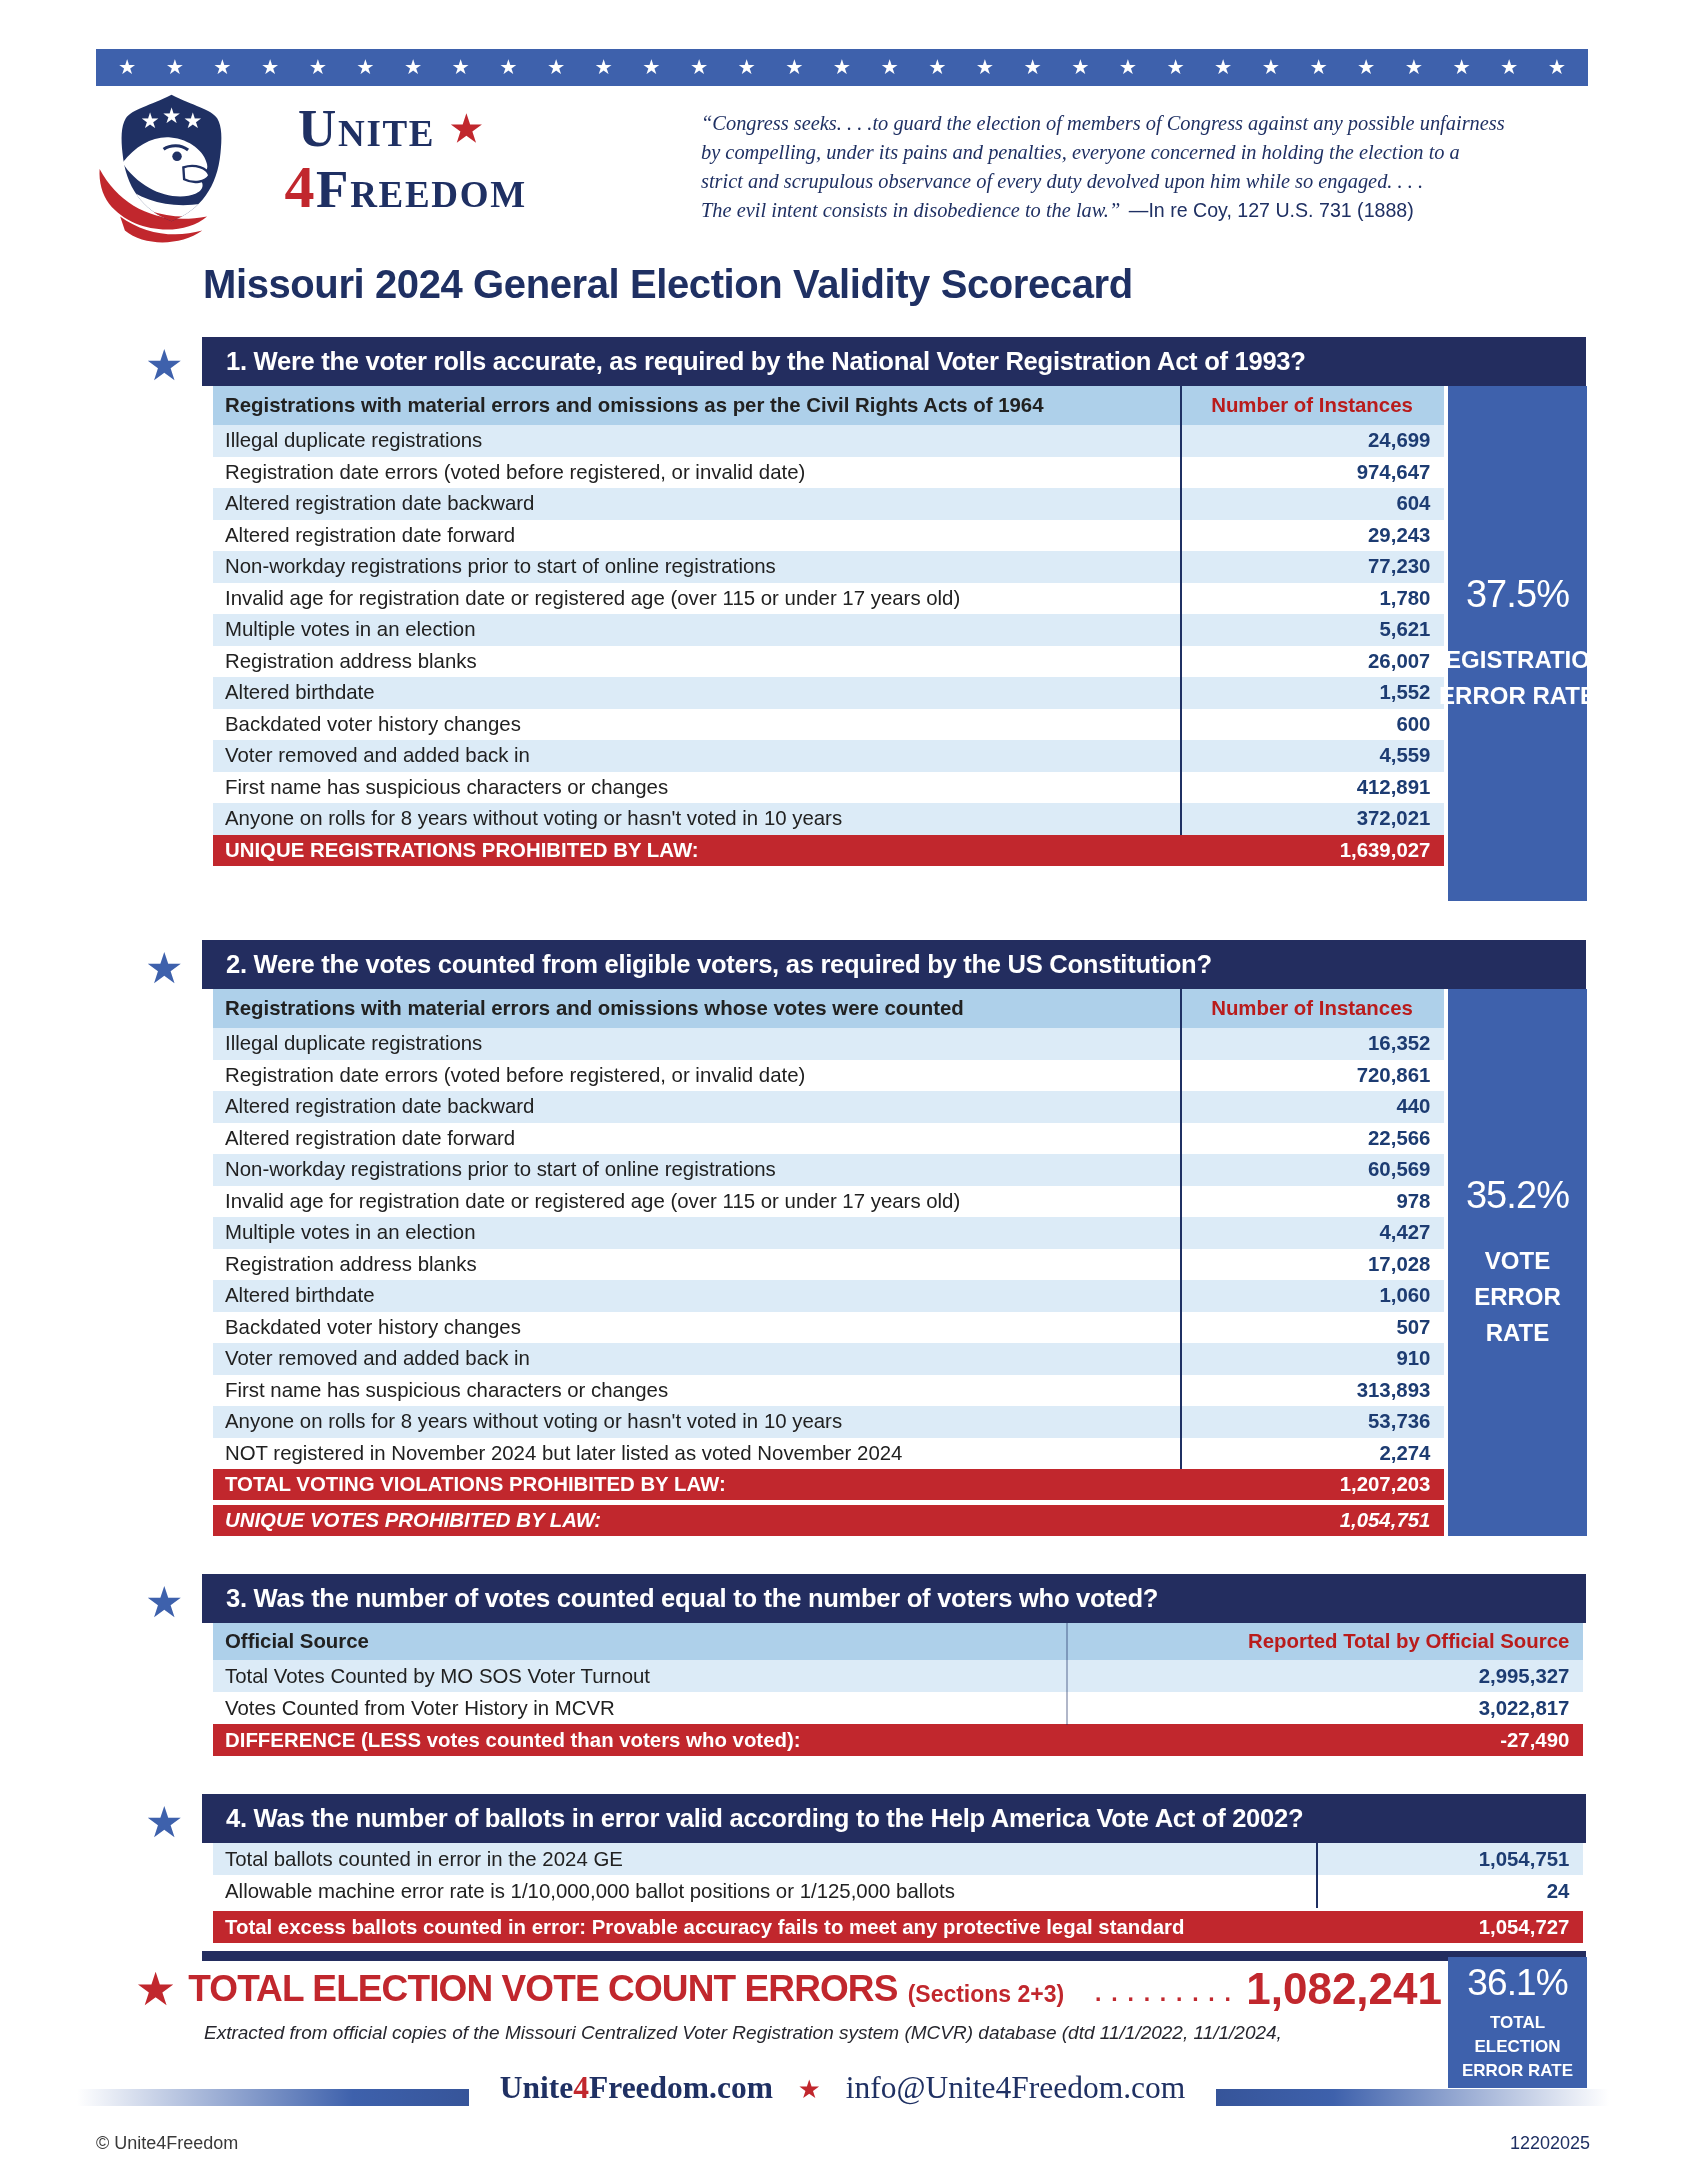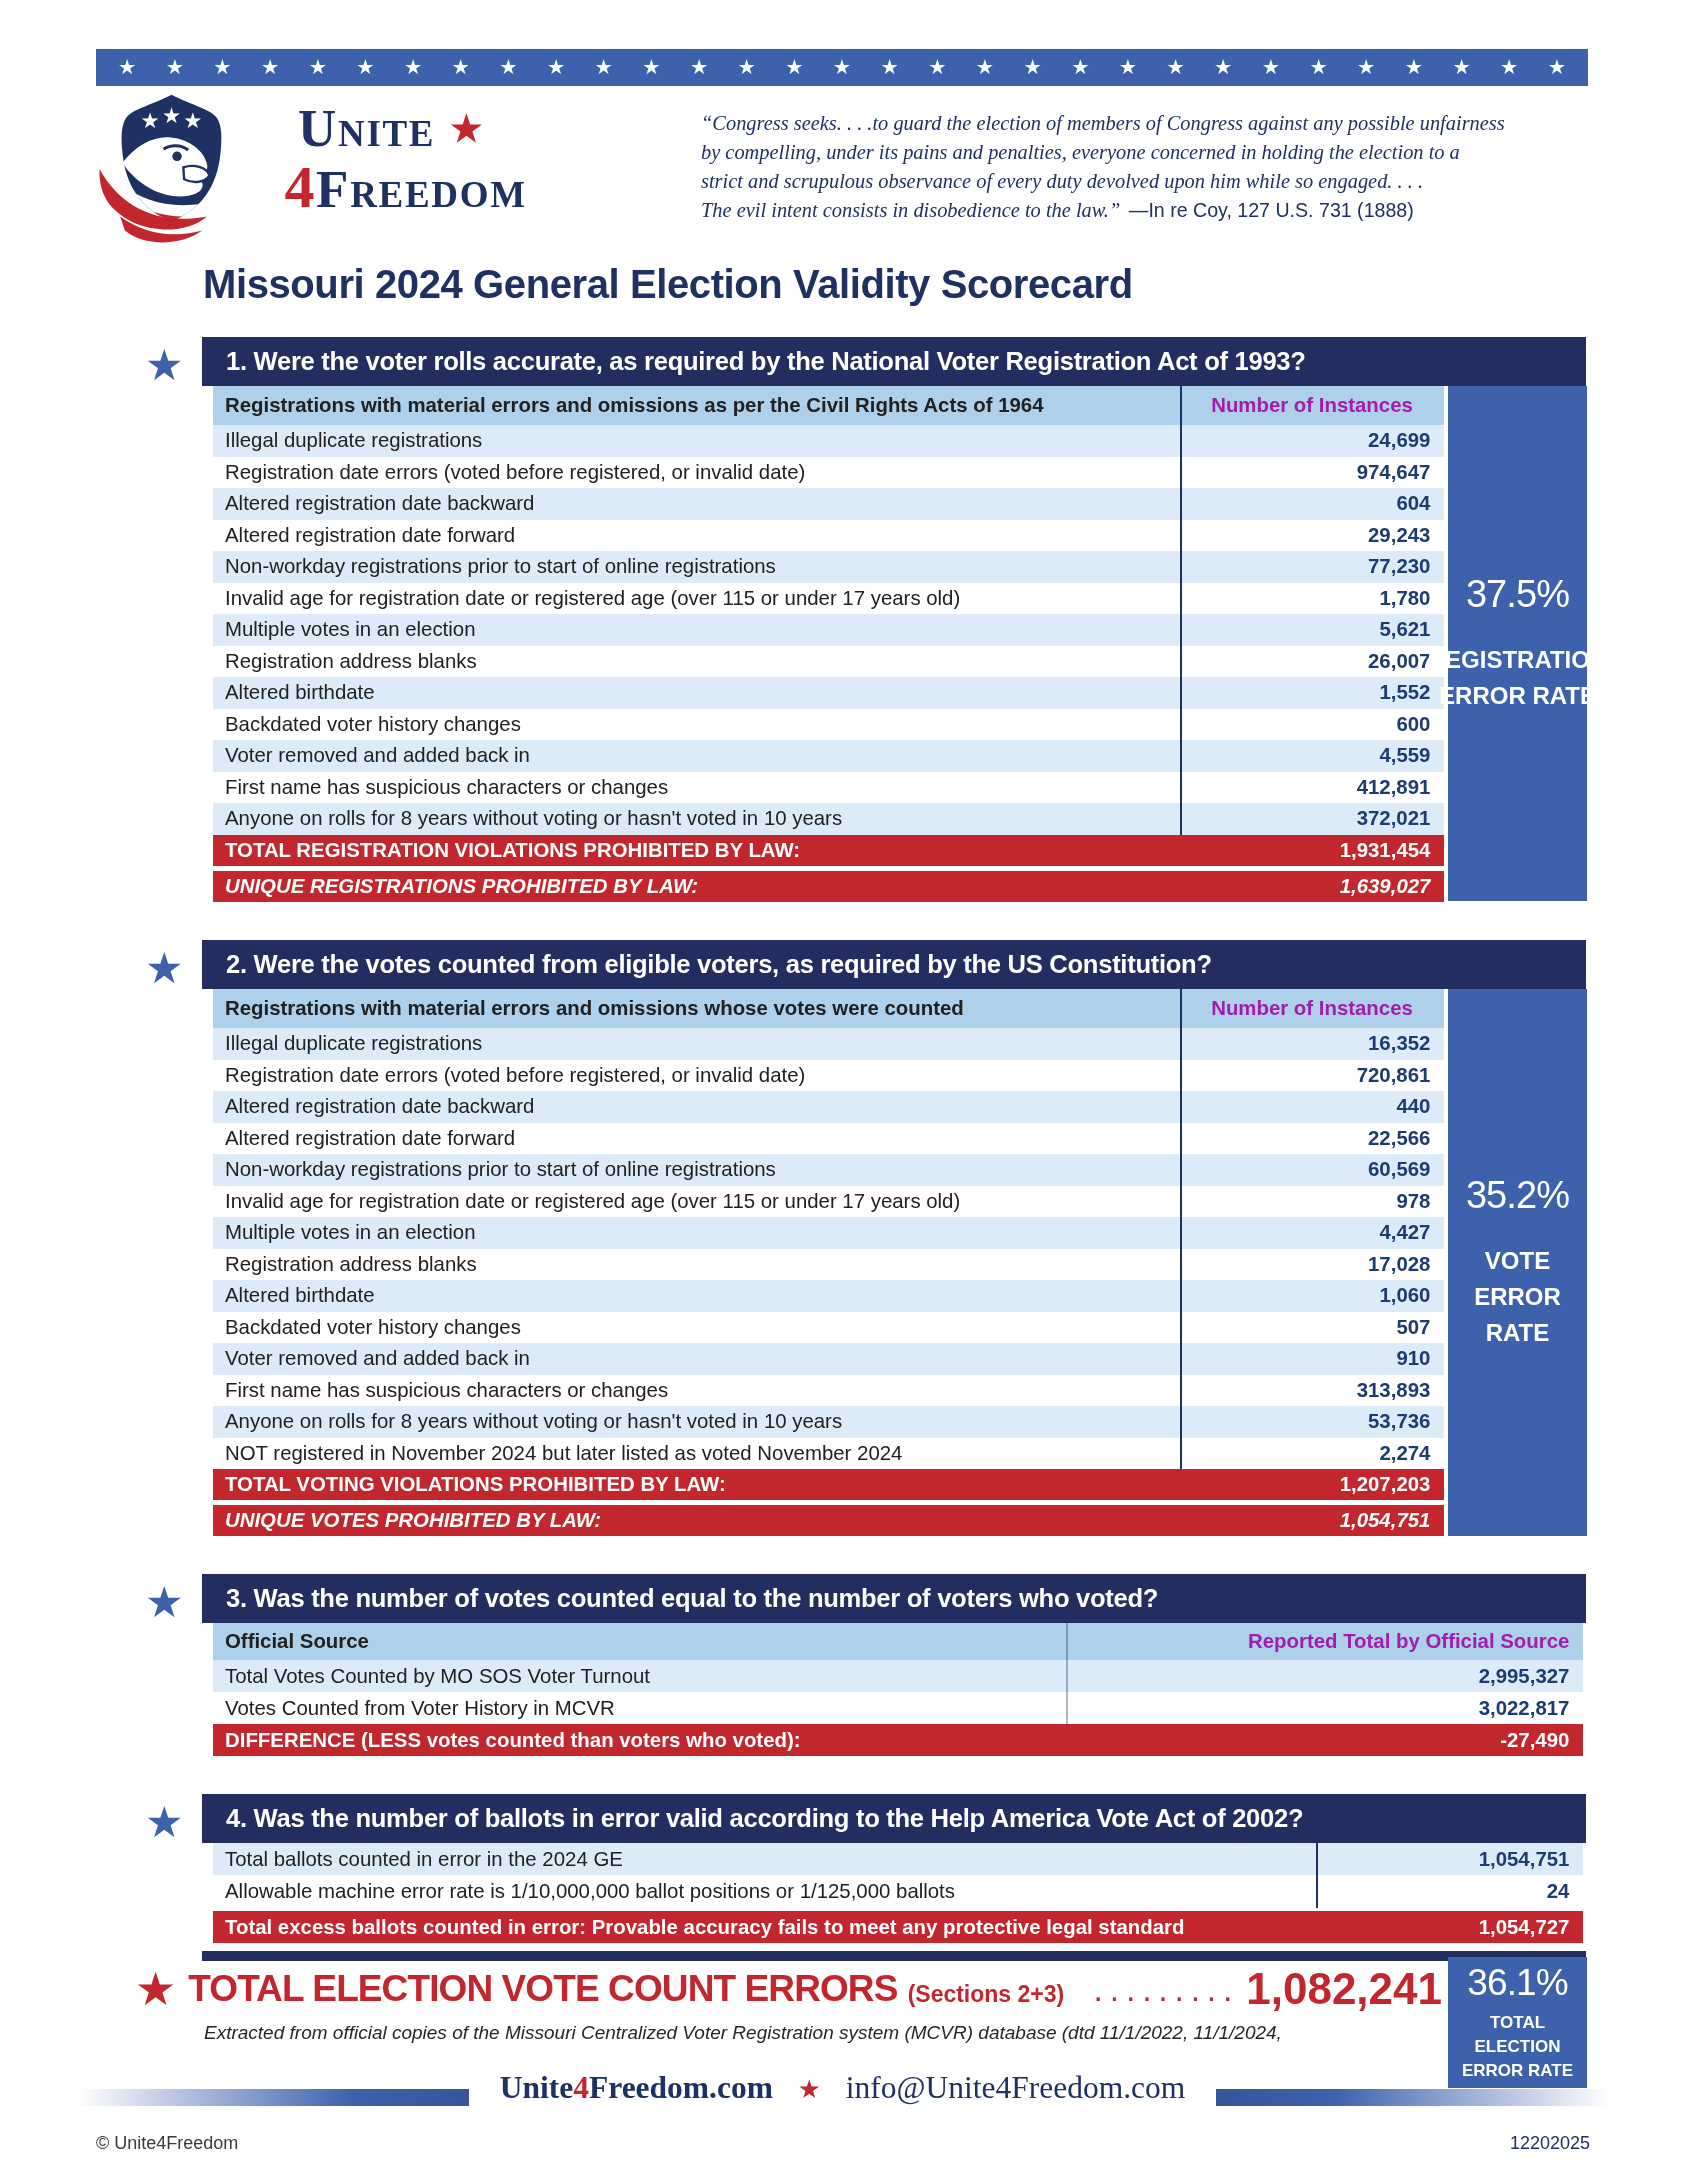--- a/index.html
+++ b/index.html
@@ -47,21 +47,21 @@
   .sec-bar { position:absolute; left:202px; top:0; width:1384px; height:49px;
     background:var(--section-navy); color:#fff; font-size:25.6px; font-weight:bold;
     line-height:49px; padding-left:24px; letter-spacing:-0.3px; white-space:nowrap; }
   .table { position:absolute; left:213px; top:49px; }
   .sec1 .table, .sec2 .table { width:1231px; }
   .sec3 .table, .sec4 .table { width:1370px; }
 
   .thead { display:flex; height:39px; align-items:center; background:var(--thead-blue); }
   .sec3 .thead { height:37px; }
   .thead .tcell { font-weight:bold; color:#17356b; }
-  .thead .tcell.value { text-align:center; padding-right:0; font-weight:bold; color:#a21caf; }
+  .thead .tcell.value { text-align:center; padding-right:0; font-weight:bold; color:#b91c1c; }
   .sec3 .thead .tcell.value { text-align:right; padding-right:13.6px; }
 
   .trow { display:flex; height:31.5px; align-items:center; }
   .sec3 .trow, .sec4 .trow { height:32px; }
   .trow.row-even { background:var(--row-alt); }
   .trow.row-odd { background:#fff; }
   .tcell.label { flex:1; padding-left:12px; font-size:20.4px; color:#212121; }
   .tcell.value { width:264px; text-align:right; padding-right:13.6px; font-size:20.4px;
     font-weight:bold; color:var(--value-navy); }
   .sec3 .tcell.value { width:517px; }
@@ -250,24 +250,20 @@
         <div class="trow row-odd">
     <div class="tcell label">First name has suspicious characters or changes</div>
     <div class="tcell value">412,891</div>
   </div>
         <div class="trow row-even">
     <div class="tcell label">Anyone on rolls for 8 years without voting or hasn't voted in 10 years</div>
     <div class="tcell value">372,021</div>
   </div>
       </div>
     <div class="totals">
-        <div class="trow row-even">
-    <div class="tcell label">TOTAL REGISTRATION VIOLATIONS PROHIBITED BY LAW:</div>
-    <div class="tcell value">1,931,454</div>
-  </div>
         <div class="trow row-odd">
     <div class="tcell label">UNIQUE REGISTRATIONS PROHIBITED BY LAW:</div>
     <div class="tcell value">1,639,027</div>
   </div>
       </div>
     <div class="vline"></div>
   </div>
   <aside class="panel">
     <div class="pct">37.5%</div>
     <div class="plabel">REGISTRATION ERROR RATE</div>

